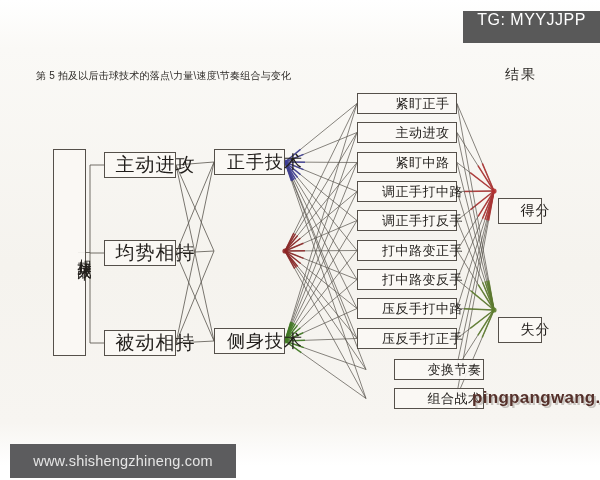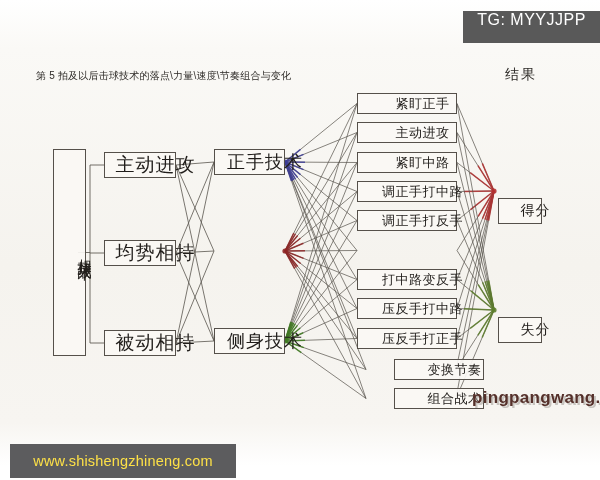--- a/index.html
+++ b/index.html
@@ -33,21 +33,21 @@
   .result-header{
     position:absolute;left:505px;top:66px;font-size:14px;letter-spacing:2px;color:#2c2926;
   }
   .tg-badge{
     position:absolute;left:463px;top:11px;width:137px;height:32px;
     background:#595959;color:#ffffff;display:flex;align-items:flex-start;justify-content:center;
     font-size:16px;letter-spacing:0.5px;
   }
   .footer-bar{
     position:absolute;left:10px;top:444px;width:226px;height:34px;
-    background:#5c5c5e;color:#fde047;display:flex;align-items:center;justify-content:center;
+    background:#5c5c5e;color:#e5e5e5;display:flex;align-items:center;justify-content:center;
     font-size:14.5px;letter-spacing:0.2px;
   }
   .watermark{
     position:absolute;left:472px;top:388px;
     font-size:17px;font-weight:bold;color:#55302a;letter-spacing:0.3px;
     text-shadow:2px 2px 0 rgba(160,155,150,0.55);white-space:nowrap;
   }
 </style>
 </head>
 <body>
@@ -195,20 +195,21 @@
   <div class="box stage" style="top:330px">被动相持</div>
 
   <div class="box tech" style="top:149px">正手技术</div>
   <div class="box tech" style="top:328px">侧身技术</div>
 
   <div class="box tactic" style="top:93px">紧盯正手</div>
   <div class="box tactic" style="top:122px">主动进攻</div>
   <div class="box tactic" style="top:152px">紧盯中路</div>
   <div class="box tactic" style="top:181px">调正手打中路</div>
   <div class="box tactic" style="top:210px">调正手打反手</div>
+  <div class="box tactic" style="top:240px">打中路变正手</div>
   <div class="box tactic" style="top:269px">打中路变反手</div>
   <div class="box tactic" style="top:298px">压反手打中路</div>
   <div class="box tactic" style="top:328px">压反手打正手</div>
   <div class="box tactic short" style="top:359px">变换节奏</div>
   <div class="box tactic short" style="top:388px">组合战术</div>
 
   <div class="box result" style="top:178px">得分</div>
   <div class="box result" style="top:297px">失分</div>
 
   <div class="watermark">pingpangwang.com</div>

